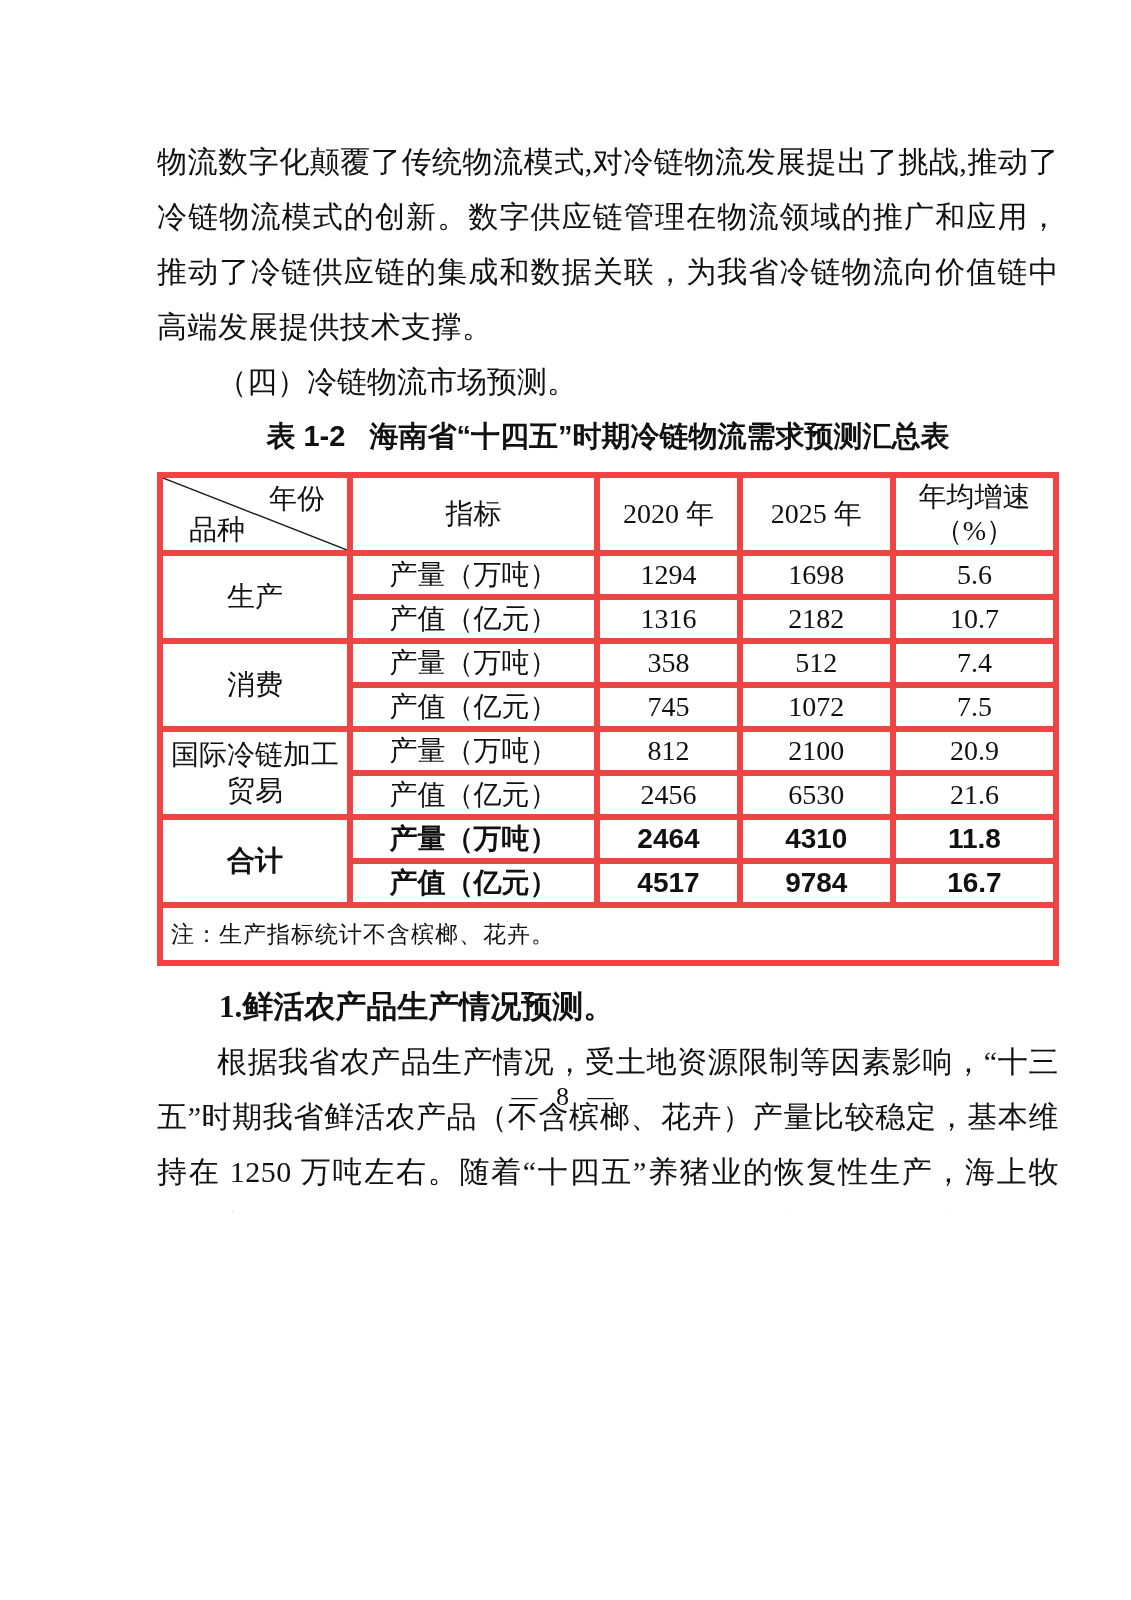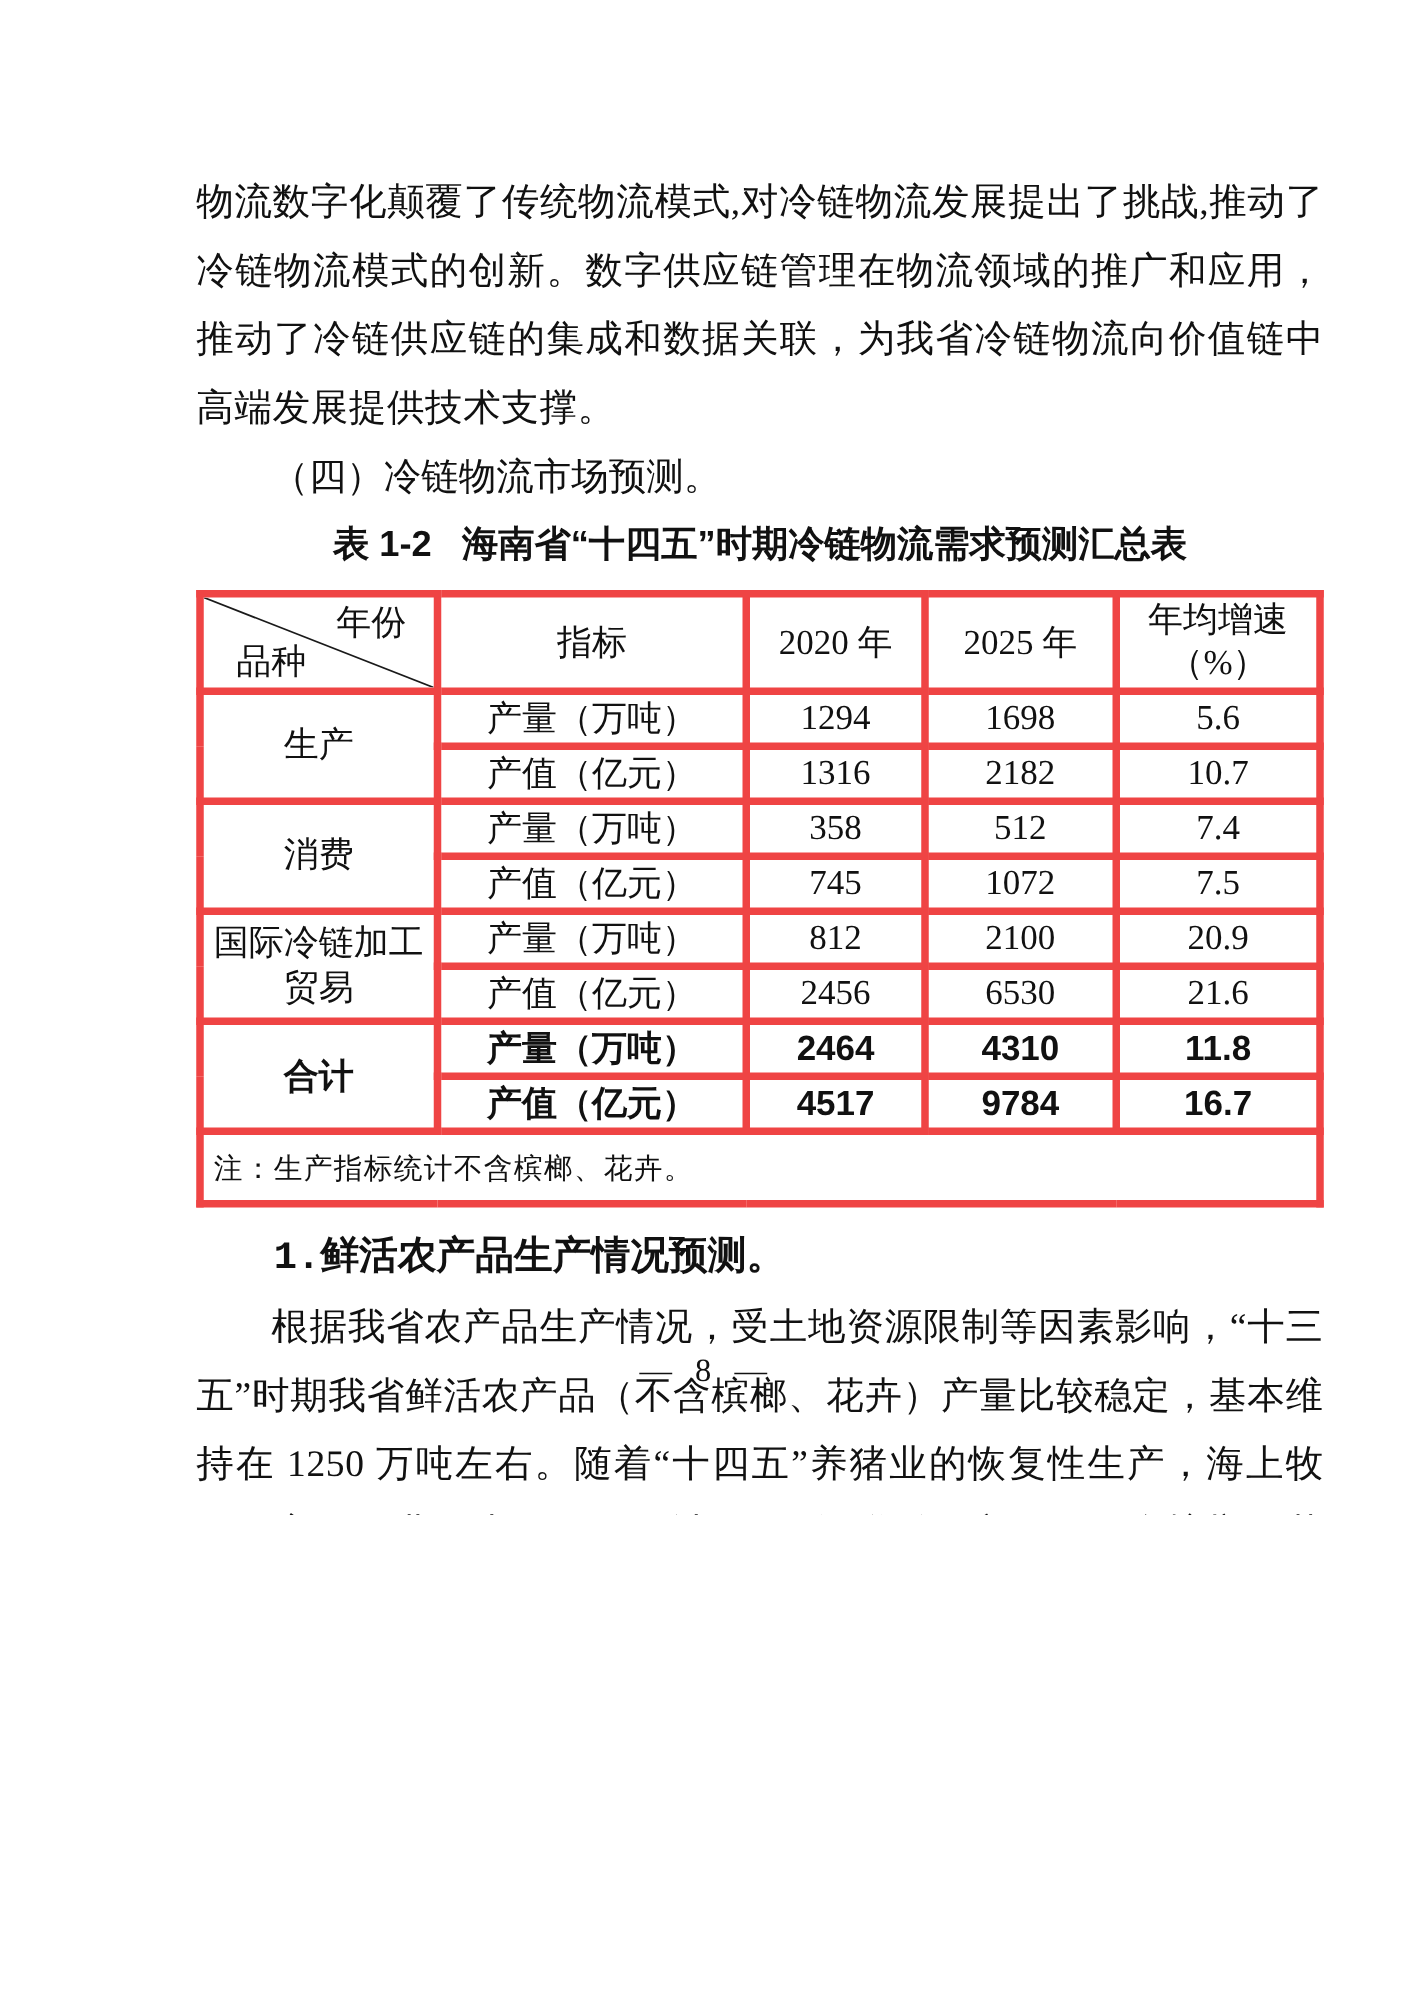--- a/index.html
+++ b/index.html
@@ -34,21 +34,21 @@
     line-height: 55px;
     font-weight: normal;
     text-indent: 2em;
   }
   .heading-hei {
     margin: 13px 0 0 0;
     font-size: 31px;
     line-height: 55px;
     font-weight: bold;
     text-indent: 2em;
-    font-family: Liberation Mono, monospace;
+    font-family: Liberation Serif, serif;
   }
   .table-title {
     margin: 0;
     font-size: 29px;
     line-height: 55px;
     font-weight: bold;
     text-align: center;
     font-family: "Liberation Sans", "DejaVu Sans", sans-serif;
     white-space: pre;
   }

